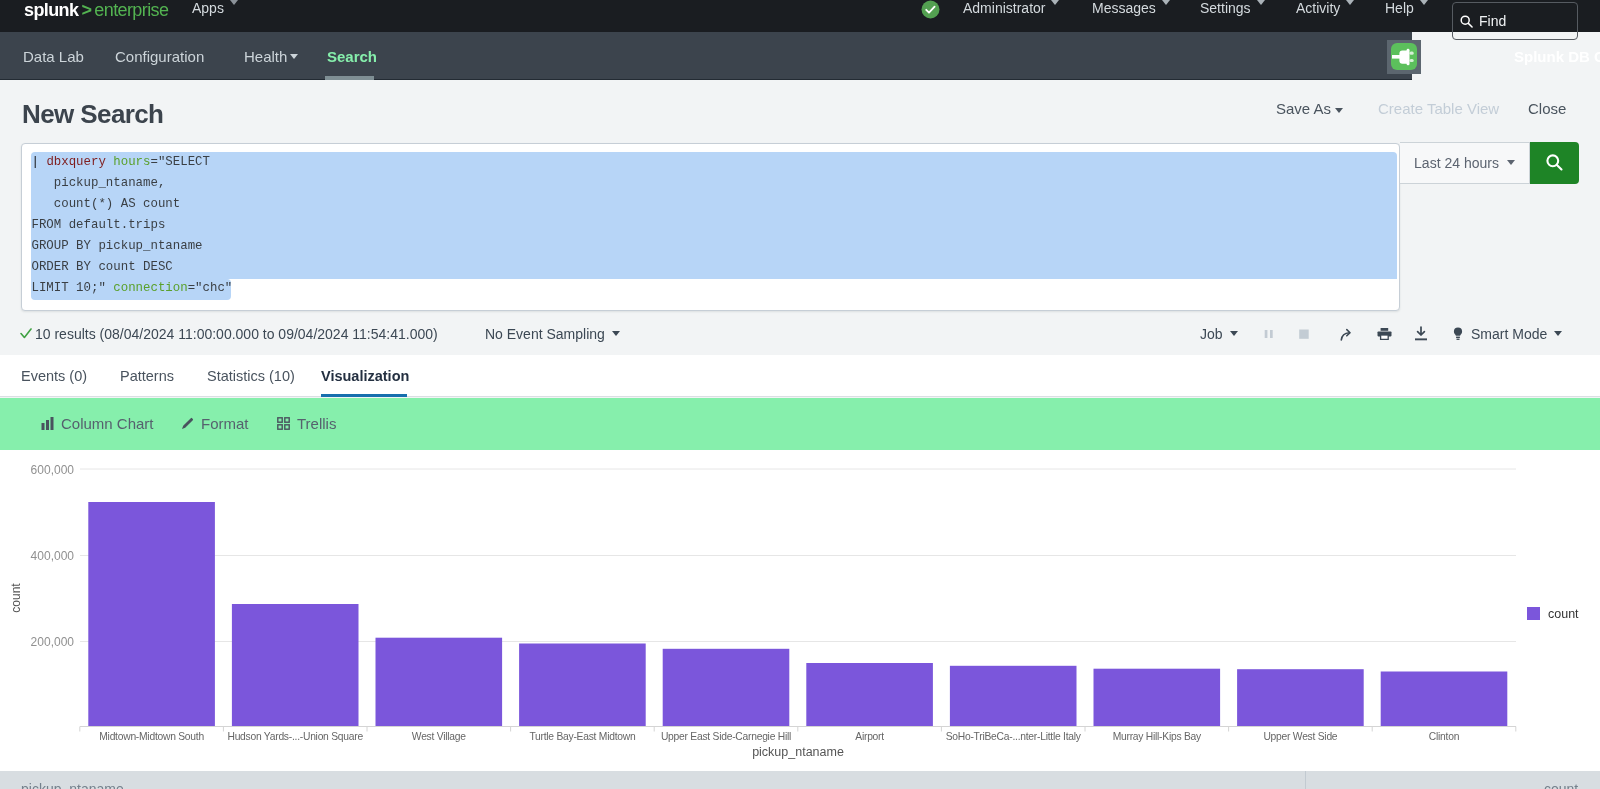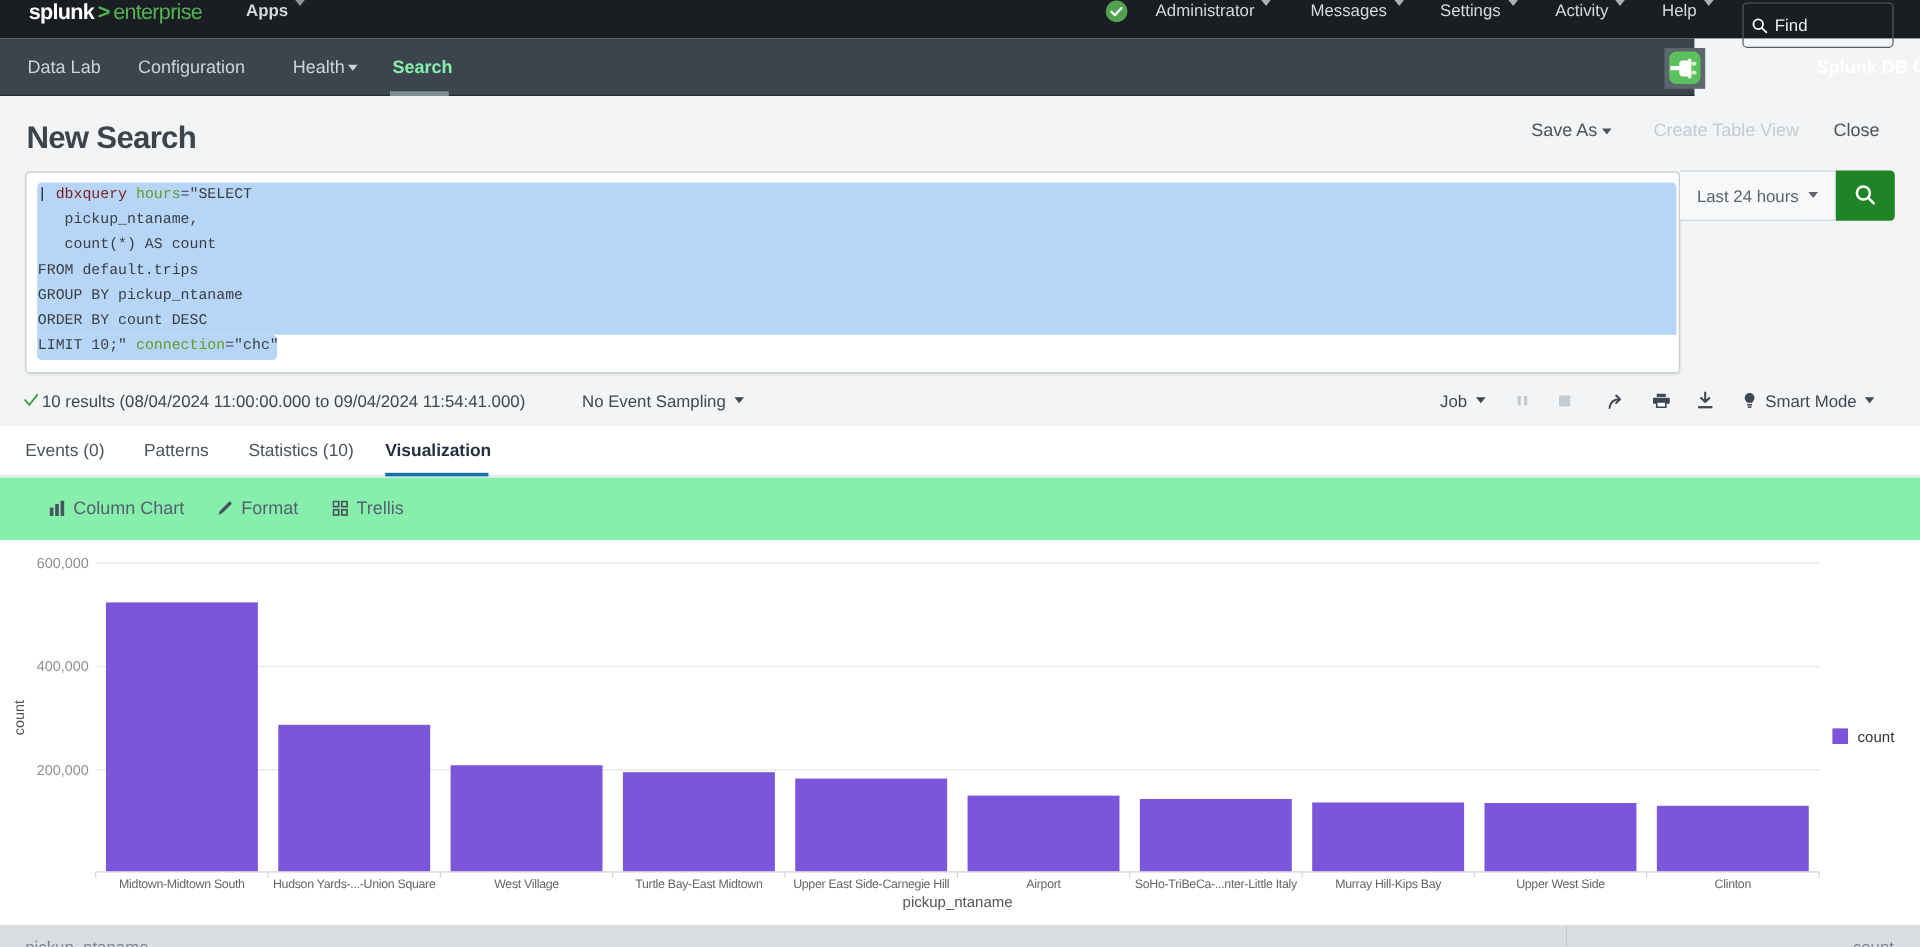--- a/index.html
+++ b/index.html
@@ -40,21 +40,21 @@
 #thdr .c{position:absolute;top:10px;font-size:14px;color:#74808c}
 </style>
 </head>
 <body>
 <div id="topbar">
   <div class="item" style="left:24px;font-size:18px;letter-spacing:-0.6px">
     <span style="color:#fff;font-weight:bold">splunk</span>
       <span style="color:#53b351;font-weight:bold;margin-left:-3px">&gt;</span>
       <span style="color:#53b351;margin-left:-3px">enterprise</span>
   </div>
-  <div class="item" style="left:205px;font-weight:bold">Apps <span class="caret" style="border-top-color:#8b9299"></span></div>
+  <div class="item" style="left:192px;font-weight:normal">Apps <span class="caret" style="border-top-color:#8b9299"></span></div>
   <div class="item" style="left:921px">
     <svg width="19" height="19" viewBox="0 0 19 19">
         <circle cx="9.5" cy="9.5" r="9" fill="#53a051"></circle>
         <path d="M5.2 9.8l2.8 2.9 5.6-6" stroke="#fff" stroke-width="1.8" fill="none" stroke-linecap="round" stroke-linejoin="round"></path>
       </svg>
   </div>
   <div class="item" style="left:963px">Administrator <span class="caret"></span></div>
   <div class="item" style="left:1092px">Messages <span class="caret"></span></div>
   <div class="item" style="left:1200px">Settings <span class="caret"></span></div>
   <div class="item" style="left:1296px">Activity <span class="caret"></span></div>

